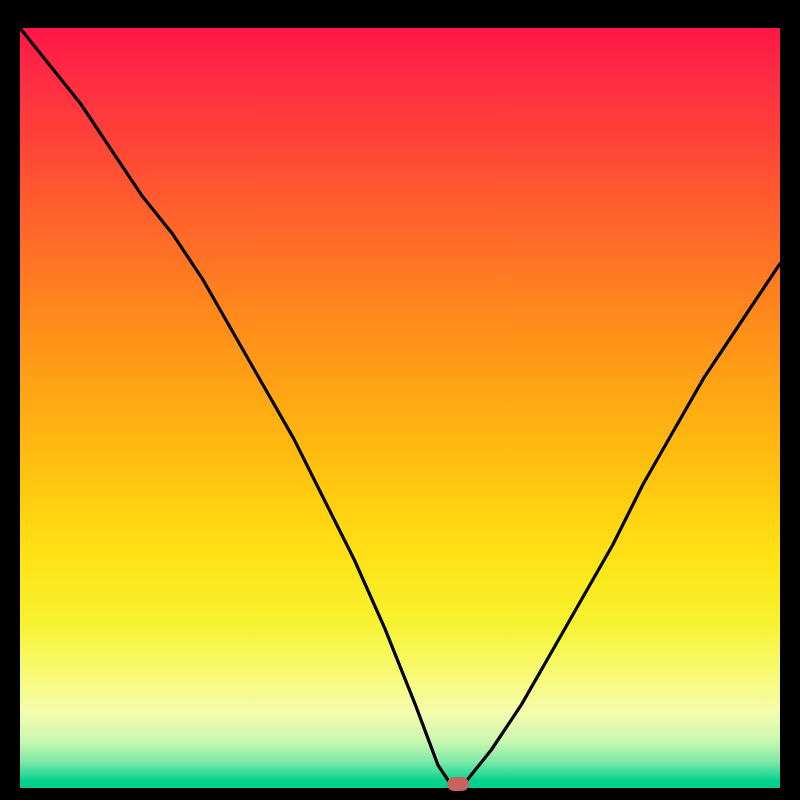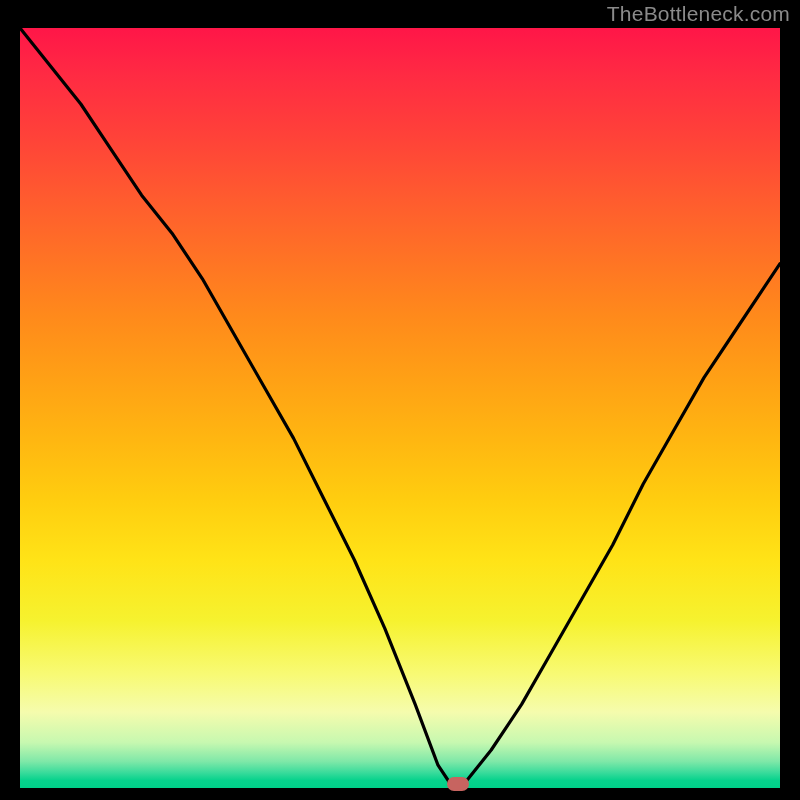--- a/index.html
+++ b/index.html
@@ -68,21 +68,20 @@
     height: 14px;
     border-radius: 7px;
     background: #c76460;
     transform: translate(-50%, -50%);
   }
 </style>
 </head>
 <body>
 
 <div class="frame">
-  <div class="watermark">TheBottleneck.com</div>
 
   <div class="plot">
     <svg class="curve" viewBox="0 0 760 760" preserveAspectRatio="none">
       <path id="curve-path" d="M 0.0 0.0 L 30.4 38.0 L 60.8 76.0 L 91.2 121.6 L 121.6 167.2 L 152.0 205.2 L 182.4 250.8 L 212.8 304.0 L 243.2 357.2 L 273.6 410.4 L 304.0 471.2 L 334.4 532.0 L 364.8 600.4 L 395.2 676.4 L 418.0 737.2 L 433.2 760.0 L 440.8 760.0 L 471.2 722.0 L 501.6 676.4 L 532.0 623.2 L 562.4 570.0 L 592.8 516.8 L 623.2 456.0 L 653.6 402.8 L 684.0 349.6 L 714.4 304.0 L 744.8 258.4 L 760.0 235.6" fill="none" stroke="#000" stroke-width="3.2" stroke-linejoin="round" stroke-linecap="round"></path>
     </svg>
     <div id="min-marker" class="marker" style="left: 437.76px; top: 756px;"></div>
   </div>
 </div>
 
 </body></html>

